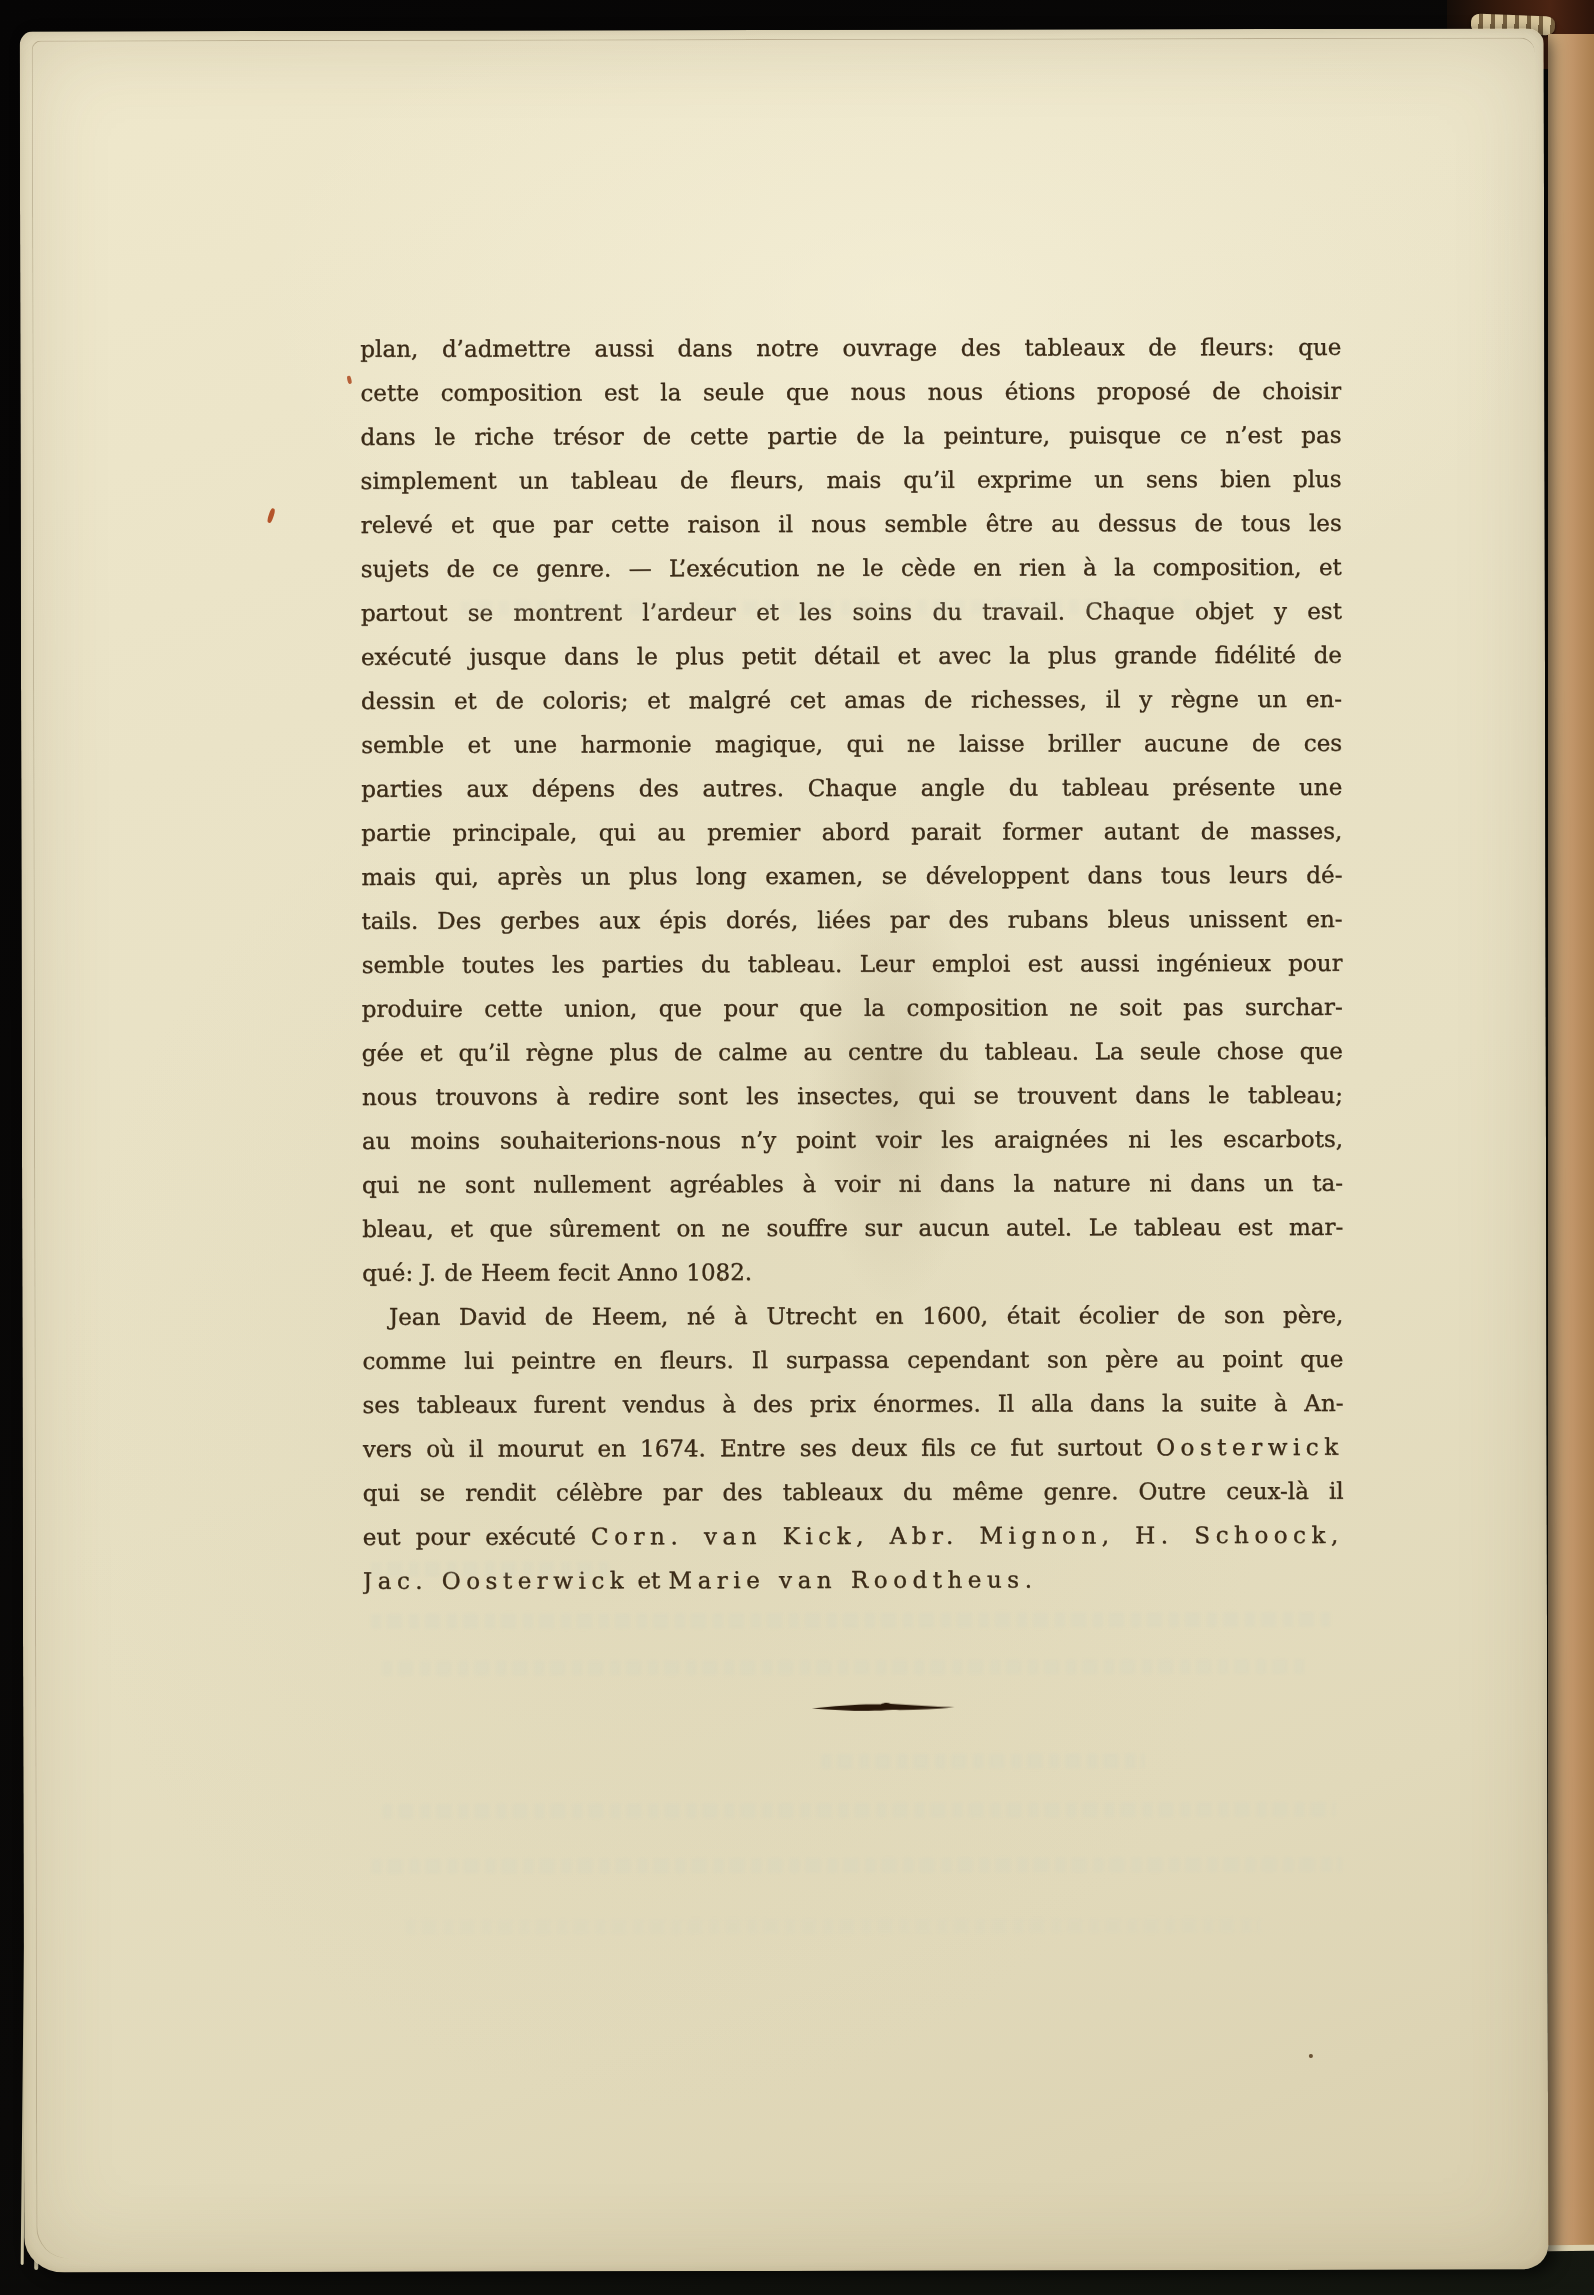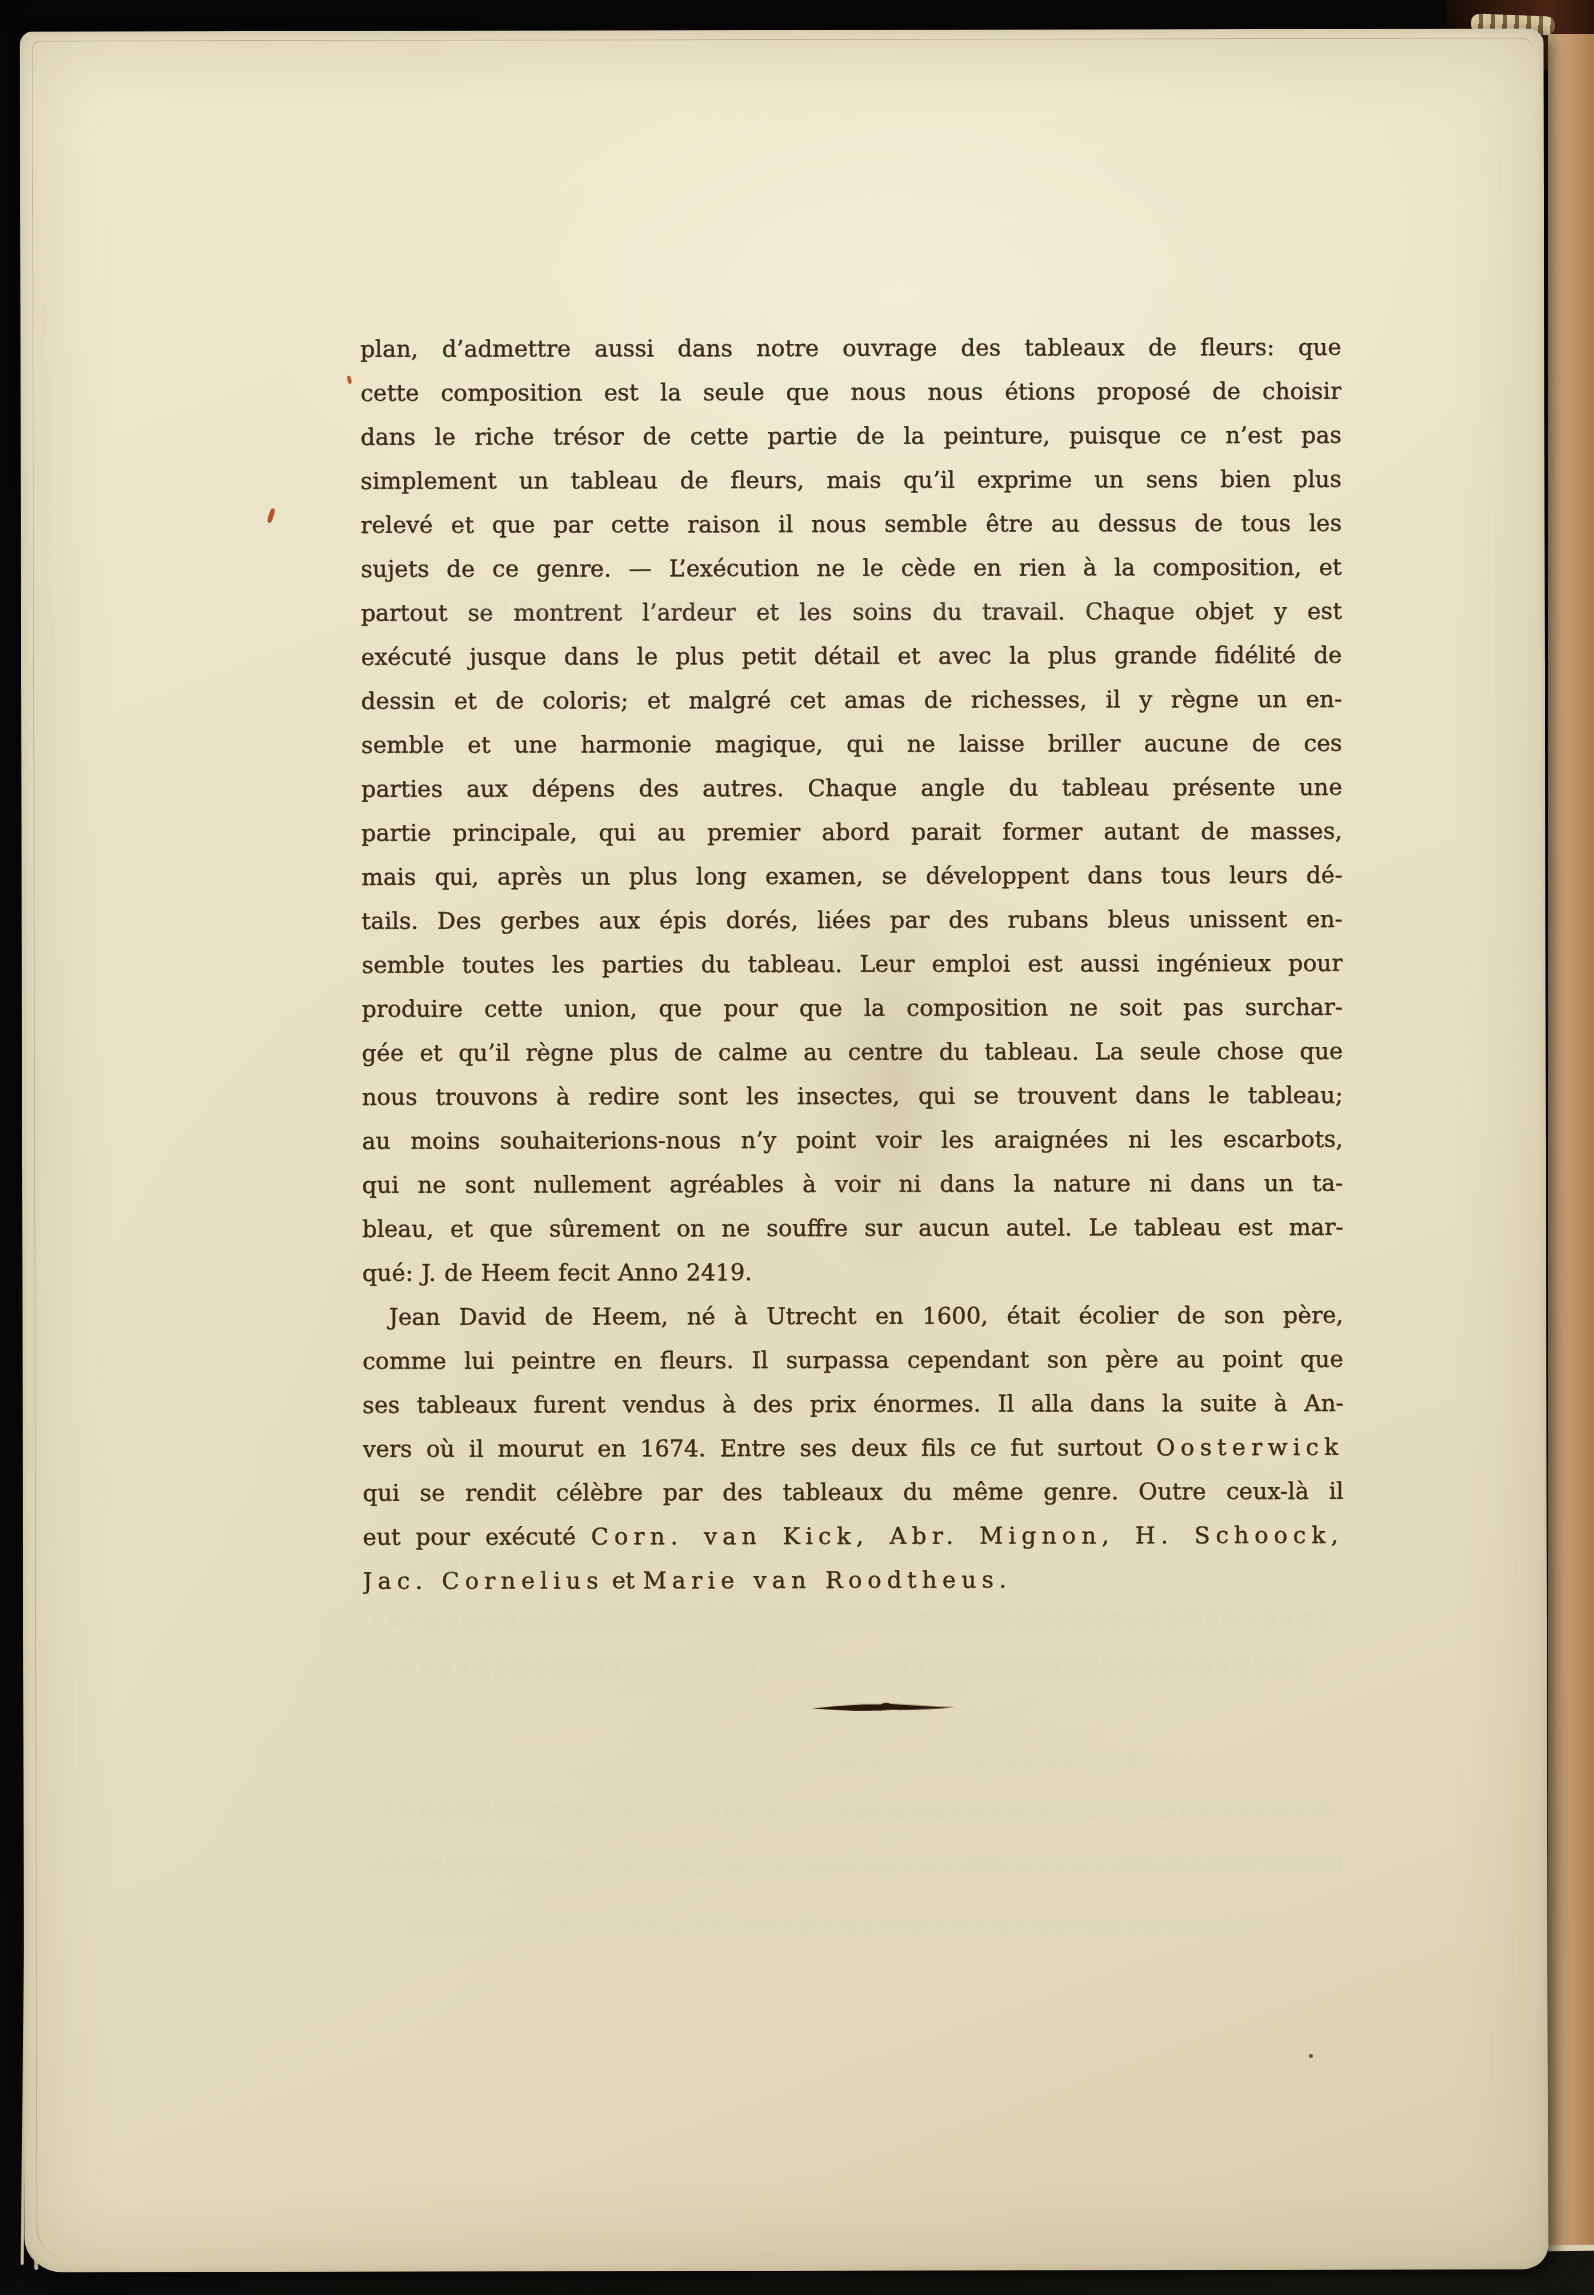--- a/index.html
+++ b/index.html
@@ -130,28 +130,28 @@
         <div class="line j"><span>partie principale, qui au premier abord parait former autant de masses,</span></div>
         <div class="line j"><span>mais qui, après un plus long examen, se développent dans tous leurs dé-</span></div>
         <div class="line j"><span>tails. Des gerbes aux épis dorés, liées par des rubans bleus unissent en-</span></div>
         <div class="line j"><span>semble toutes les parties du tableau. Leur emploi est aussi ingénieux pour</span></div>
         <div class="line j"><span>produire cette union, que pour que la composition ne soit pas surchar-</span></div>
         <div class="line j"><span>gée et qu’il règne plus de calme au centre du tableau. La seule chose que</span></div>
         <div class="line j"><span>nous trouvons à redire sont les insectes, qui se trouvent dans le tableau;</span></div>
         <div class="line j"><span>au moins souhaiterions-nous n’y point voir les araignées ni les escarbots,</span></div>
         <div class="line j"><span>qui ne sont nullement agréables à voir ni dans la nature ni dans un ta-</span></div>
         <div class="line j"><span>bleau, et que sûrement on ne souffre sur aucun autel. Le tableau est mar-</span></div>
-        <div class="line"><span>qué: J. de Heem fecit Anno 2419.</span></div>
+        <div class="line"><span>qué: J. de Heem fecit Anno 1082.</span></div>
         <div class="line j ind"><span>Jean David de Heem, né à Utrecht en 1600, était écolier de son père,</span></div>
         <div class="line j"><span>comme lui peintre en fleurs. Il surpassa cependant son père au point que</span></div>
         <div class="line j"><span>ses tableaux furent vendus à des prix énormes. Il alla dans la suite à An-</span></div>
         <div class="line j"><span>vers où il mourut en 1674. Entre ses deux fils ce fut surtout </span><span class="sp">Oosterwick</span></div>
         <div class="line j"><span>qui se rendit célèbre par des tableaux du même genre. Outre ceux-là il</span></div>
         <div class="line j"><span>eut pour exécuté </span><span class="sp">Corn. van Kick, Abr. Mignon, H. Schoock,</span></div>
-        <div class="line"><span class="sp">Jac. Cornelius</span><span> et </span><span class="sp">Marie van Roodtheus</span><span>.</span></div>
+        <div class="line"><span class="sp">Jac. Oosterwick</span><span> et </span><span class="sp">Marie van Roodtheus</span><span>.</span></div>
       </div>
 
     <div class="ornament">
       <svg width="146" height="11.6" viewBox="0 0 252 20" xmlns="http://www.w3.org/2000/svg">
         <path d="M3 11 C45 7 92 3 122 4.5 C127 1.5 134 1 139 3.5 C172 6 212 8.5 249 9.5 C214 13 176 14.5 142 14 C106 17 50 15 3 11 Z" fill="#281709"></path>
       </svg>
     </div>
   <div class="bleed" style="left: 440px; top: 570px; width: 739px; opacity: 0.22;"></div>
       <div class="bleed" style="left: 348px; top: 1531px; width: 243px; opacity: 0.3;"></div>
       <div class="bleed" style="left: 348px; top: 1583px; width: 959px; opacity: 0.34;"></div>

